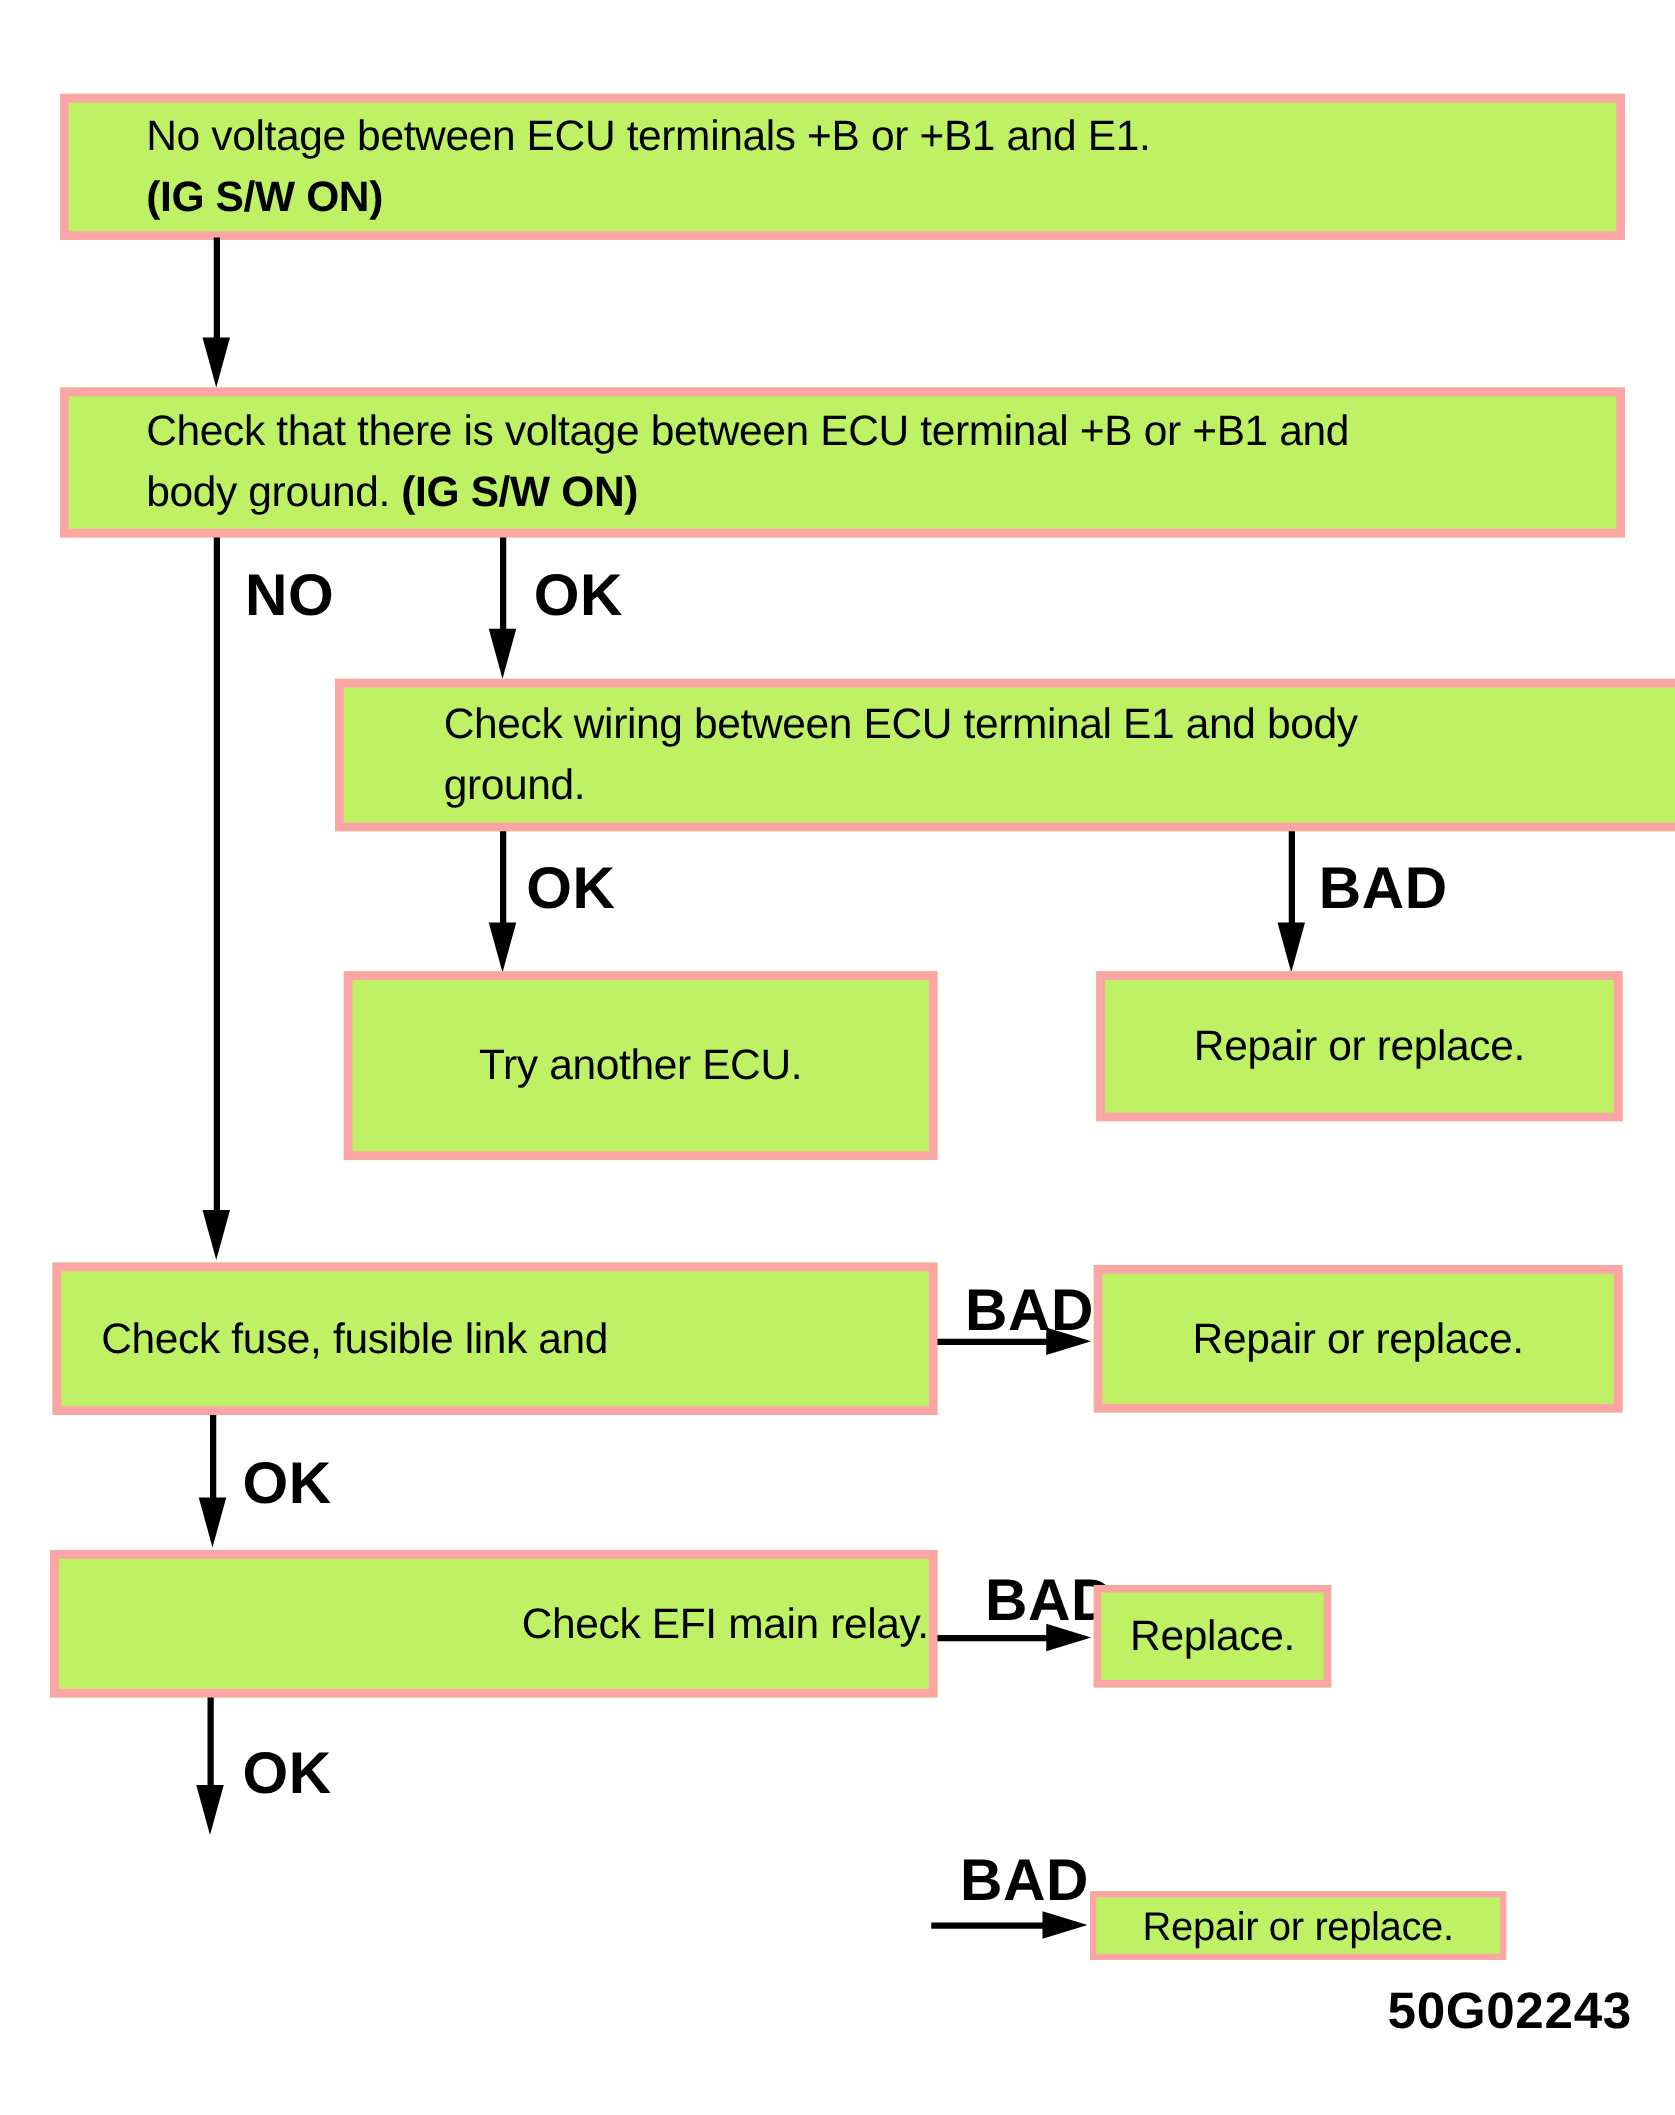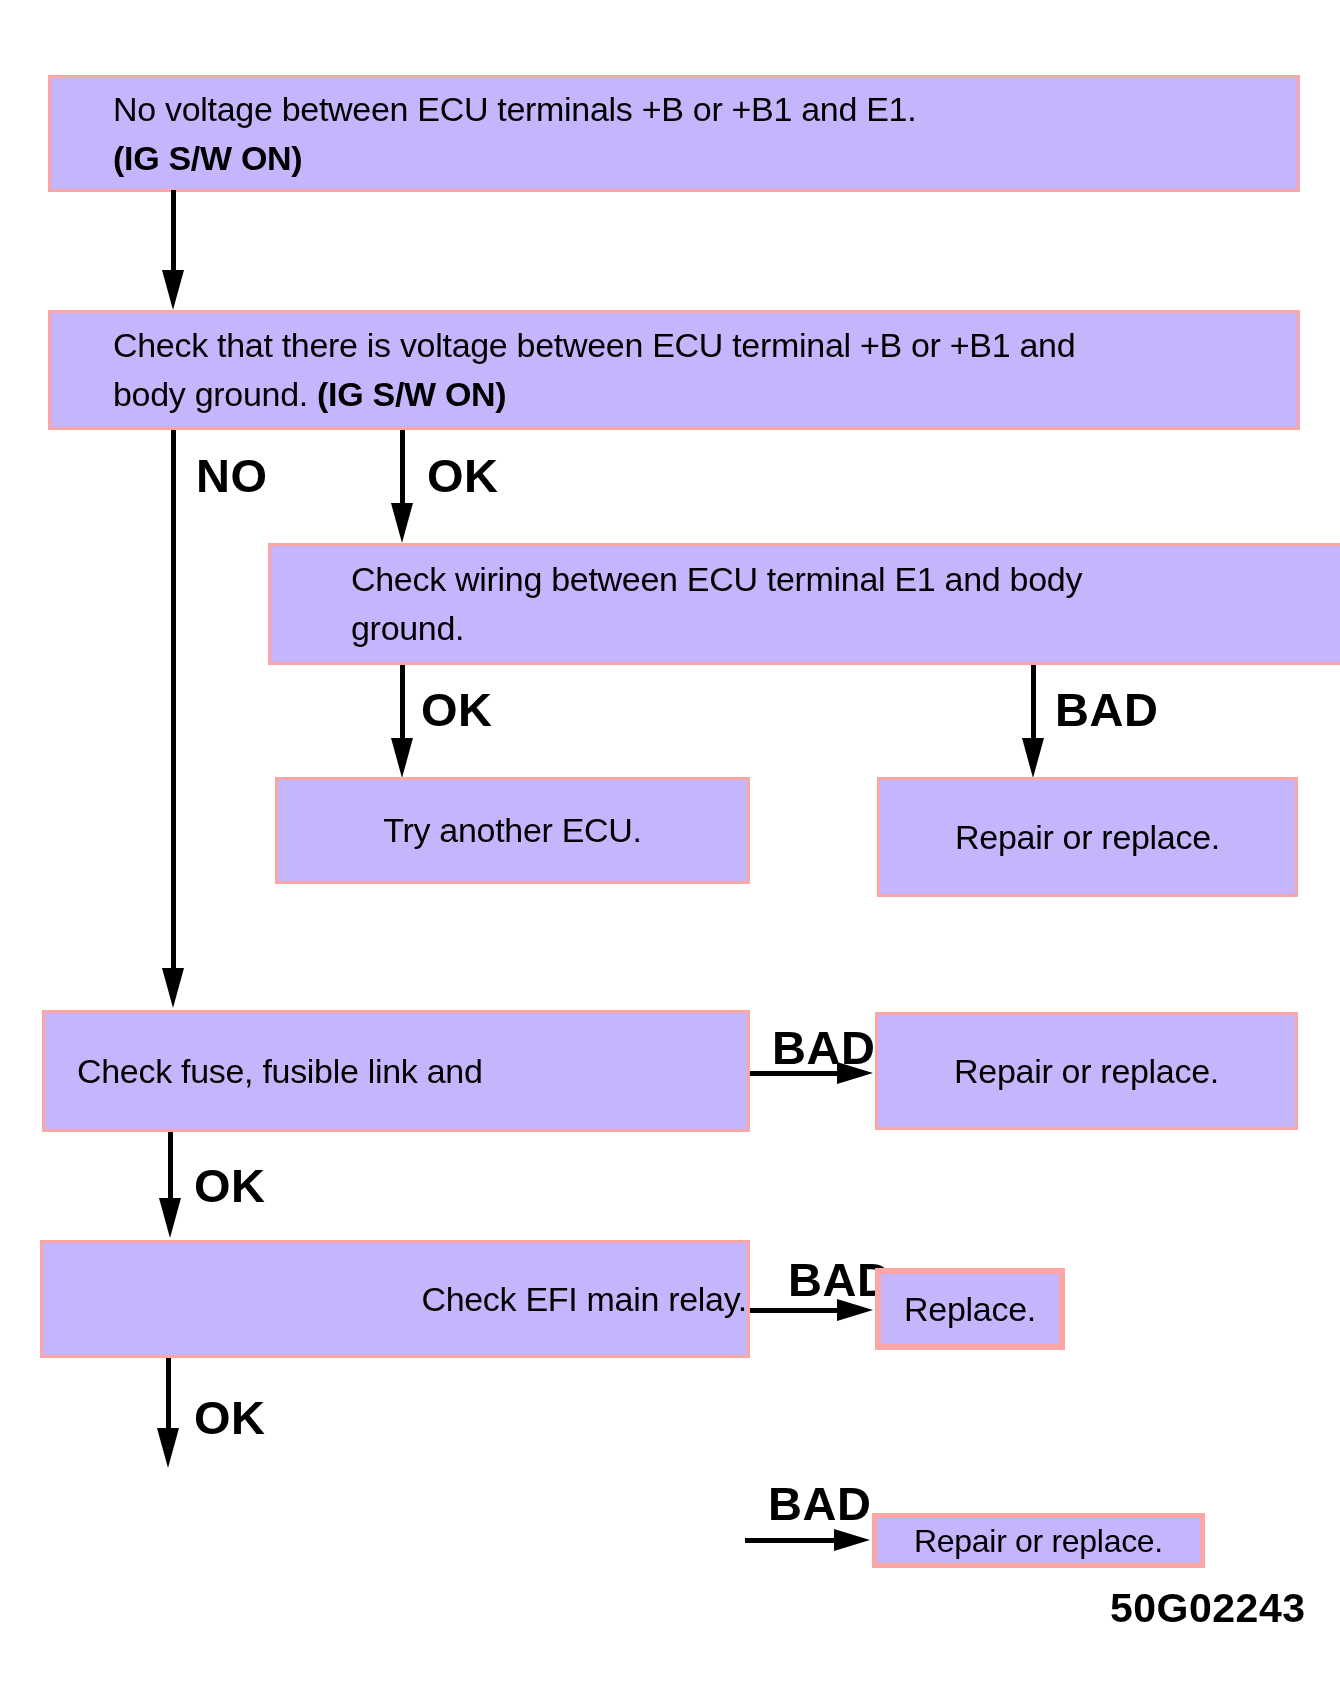--- a/index.html
+++ b/index.html
@@ -7,22 +7,22 @@
     position: relative;
     width: 1340px;
     height: 1692px;
     background: #ffffff;
     font-family: "Liberation Sans", sans-serif;
     color: #000000;
     overflow: hidden;
   }
   .box {
     position: absolute;
-    border: 3px solid #fca5a5;
-    background: #c4b5fd;
+    border: 7px solid #fca5a5;
+    background: #bef264;
     box-sizing: border-box;
     display: flex;
     flex-direction: column;
     justify-content: center;
     font-size: 34px;
     line-height: 49px;
     letter-spacing: -0.3px;
     white-space: nowrap;
   }
   .box .bold { font-weight: 700; }
@@ -86,21 +86,21 @@
   </div>
 
   <div class="vline" style="left:400px; top:665px; height:75px;"></div>
   <div class="arrow-down" style="left:391px; top:738px;"></div>
   <div class="edge-label" style="left:421px; top:682px;">OK</div>
 
   <div class="vline" style="left:1031px; top:665px; height:75px;"></div>
   <div class="arrow-down" style="left:1022px; top:738px;"></div>
   <div class="edge-label" style="left:1055px; top:682px;">BAD</div>
 
-  <div class="box centered" style="left:275px; top:777px; width:475px; height:107px;text-align:center;">
+  <div class="box centered" style="left:275px; top:777px; width:475px; height:151px;text-align:center;">
     <div>Try another ECU.</div>
   </div>
 
   <div class="box centered" style="left:877px; top:777px; width:421px; height:120px;">
     <div>Repair or replace.</div>
   </div>
 
   <div class="box" style="left:42px; top:1010px; width:708px; height:122px; padding-left:32px;">
     <div>Check fuse, fusible link and</div>
   </div>

